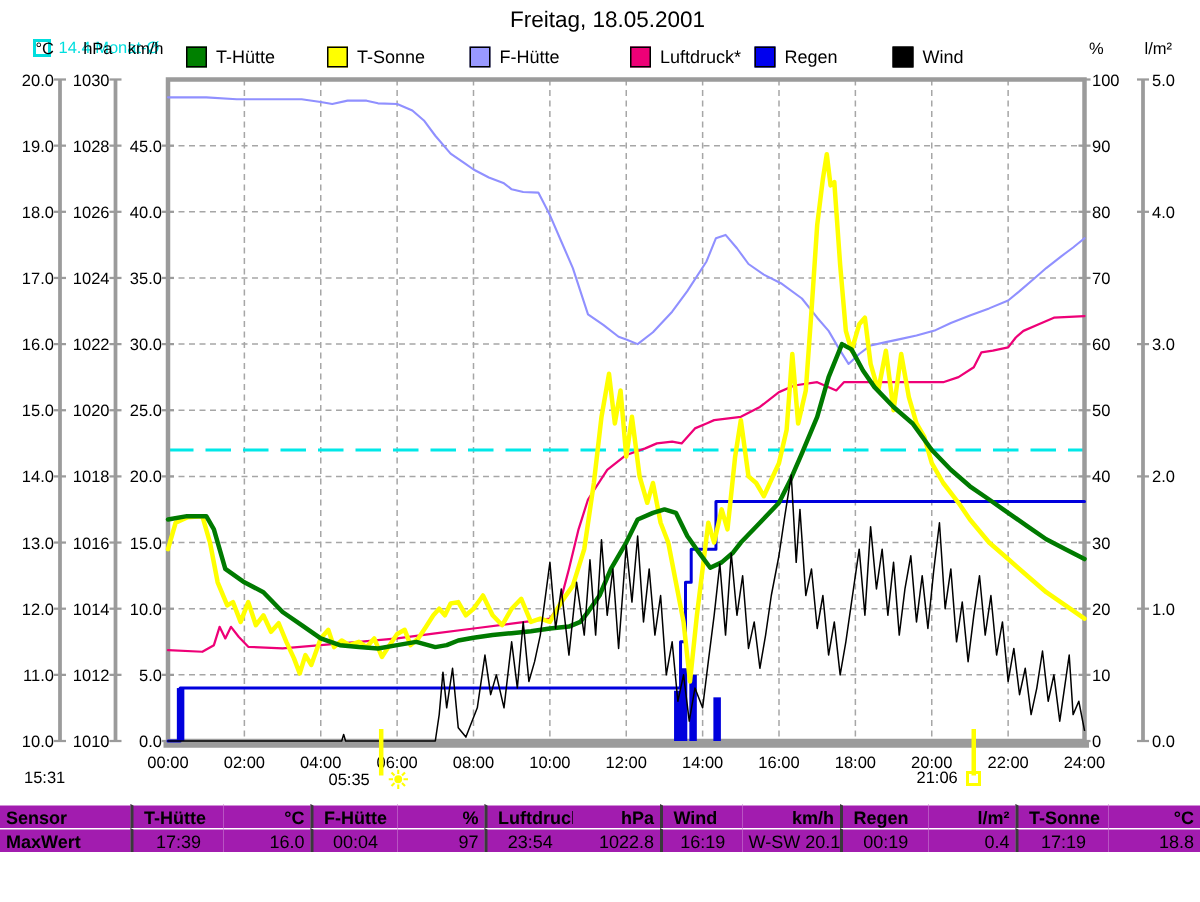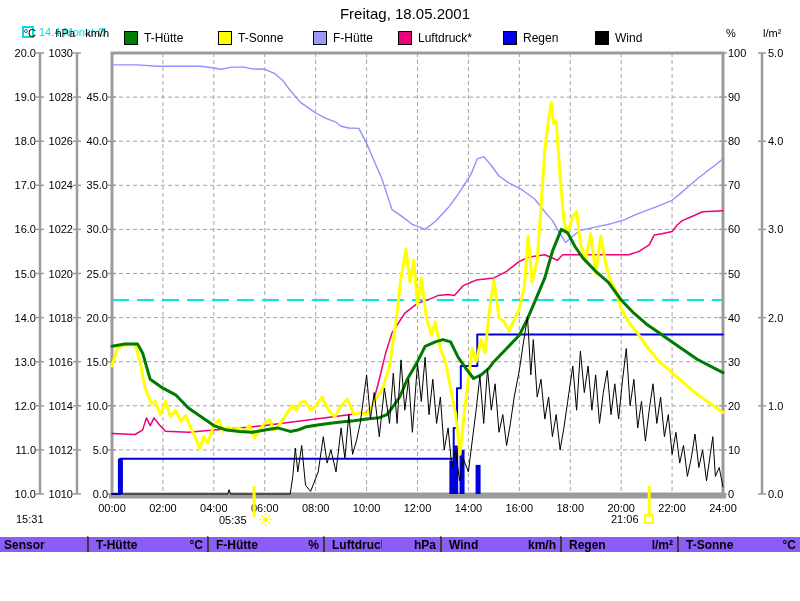--- a/index.html
+++ b/index.html
@@ -18,21 +18,21 @@
   .legend-item{top:31px;display:flex;align-items:center;gap:6px;font-size:12px;}
   .swatch{display:inline-block;width:12px;height:12px;border:1px solid #000;}
   #plot{position:absolute;top:0;left:0;}
   .foot{font-size:11px;top:513px;}
   .print-time{left:16px;}
   .sunrise{left:219px;display:flex;align-items:center;gap:12px;}
   .sunset{left:611px;display:flex;align-items:center;gap:5px;justify-content:flex-end;}
   .sq-icon{display:inline-block;width:6px;height:6px;border:2px solid #ffff00;}
   table.stats{position:absolute;top:536px;left:0;width:800px;border-collapse:separate;border-spacing:0;
               table-layout:fixed;font-size:12px;}
-  table.stats td{background:#8b5cf6;height:15px;border-top:1px solid #fff;padding:0 4px;
+  table.stats td{background:#a21caf;height:15px;border-top:1px solid #fff;padding:0 4px;
                  white-space:nowrap;overflow:hidden;}
   td.gs{border-left:2px solid #3a3a3a;}
   td.lab{font-weight:bold;padding-left:8px;}
   td.tm{text-align:center;}
   td.vl{text-align:right;padding-right:6px;}
   tr.hd td{font-weight:bold;}
   tr.hd td.tm{text-align:left;padding-left:7px;}
 </style>
 </head>
 <body>
@@ -57,21 +57,21 @@
     <span>T-Hütte</span>
   </div>
   <div class="abs legend-item" style="left:218px">
     <span class="swatch" style="background: rgb(255, 255, 0);"></span>
     <span>T-Sonne</span>
   </div>
   <div class="abs legend-item" style="left:313px">
     <span class="swatch" style="background: rgb(153, 153, 255);"></span>
     <span>F-Hütte</span>
   </div>
-  <div class="abs legend-item" style="left:398px">
+  <div class="abs legend-item" style="left:420px">
     <span class="swatch" style="background: rgb(238, 0, 119);"></span>
     <span>Luftdruck*</span>
   </div>
   <div class="abs legend-item" style="left:503px">
     <span class="swatch" style="background: rgb(0, 0, 238);"></span>
     <span>Regen</span>
   </div>
   <div class="abs legend-item" style="left:595px">
     <span class="swatch" style="background: rgb(0, 0, 0);"></span>
     <span>Wind</span>
@@ -287,15 +287,30 @@
       <td class="vl">%</td>
       <td class="tm gs">Luftdruck</td>
       <td class="vl">hPa</td>
       <td class="tm gs">Wind</td>
       <td class="vl">km/h</td>
       <td class="tm gs">Regen</td>
       <td class="vl">l/m²</td>
       <td class="tm gs">T-Sonne</td>
       <td class="vl">°C</td>
     </tr>
+    <tr>
+      <td class="lab">MaxWert</td>
+      <td class="tm gs">17:39</td>
+      <td class="vl">16.0</td>
+      <td class="tm gs">00:04</td>
+      <td class="vl">97</td>
+      <td class="tm gs">23:54</td>
+      <td class="vl">1022.8</td>
+      <td class="tm gs">16:19</td>
+      <td class="vl">W-SW 20.1</td>
+      <td class="tm gs">00:19</td>
+      <td class="vl">0.4</td>
+      <td class="tm gs">17:19</td>
+      <td class="vl">18.8</td>
+    </tr>
   </tbody>
     </table>
 </div>
 
 </body></html>

